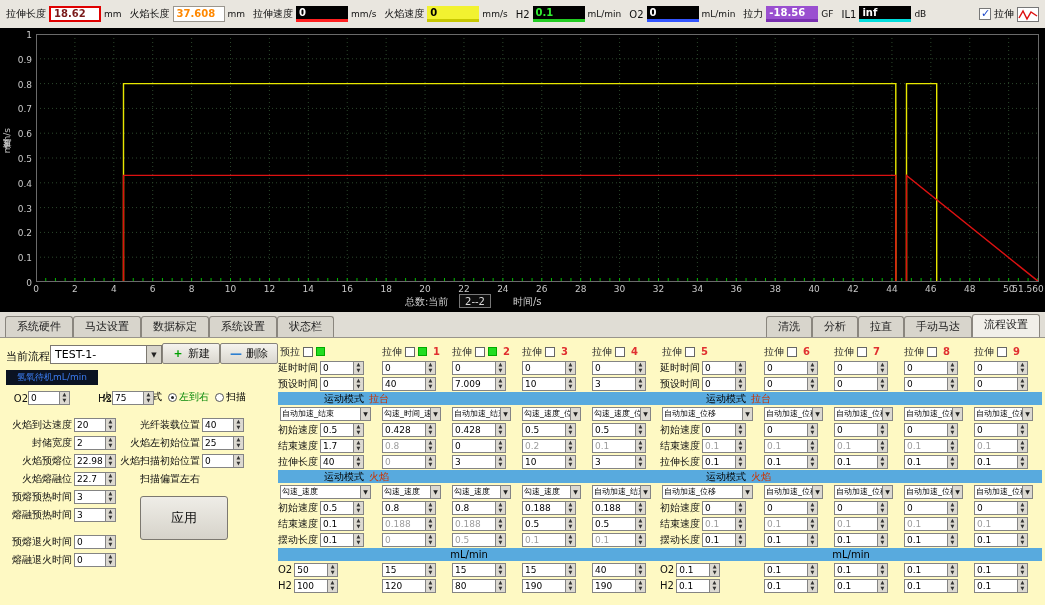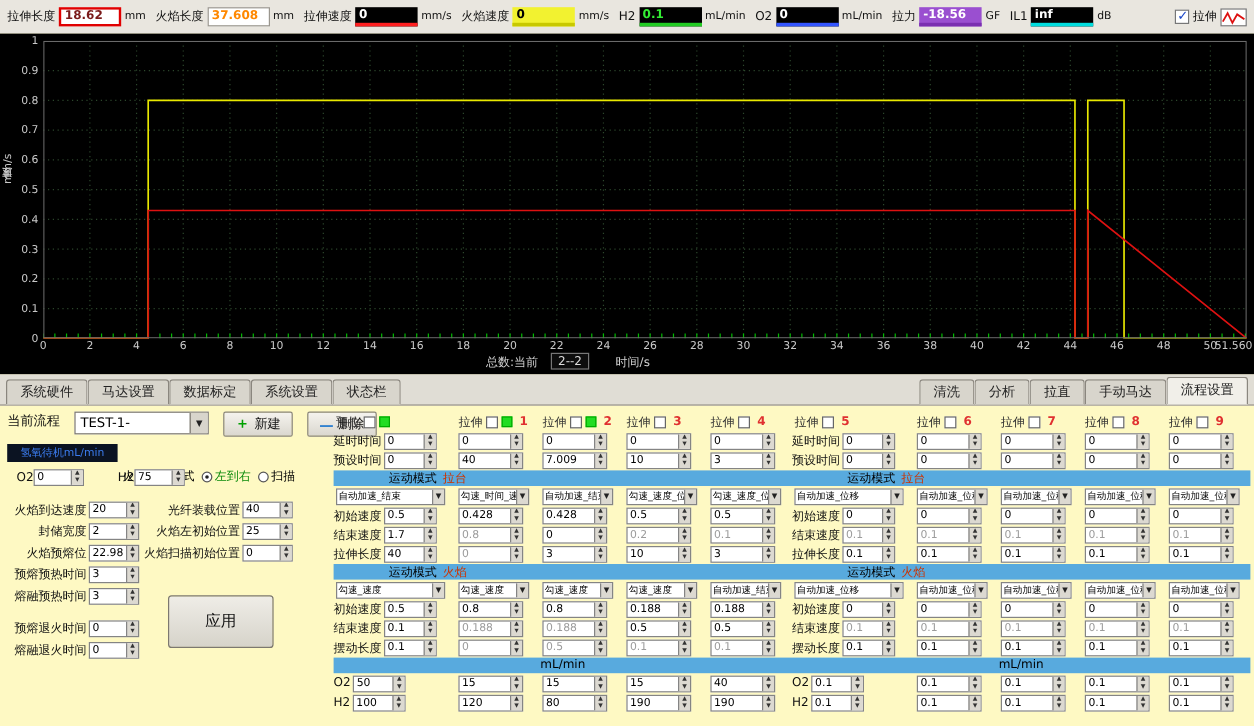--- a/index.html
+++ b/index.html
@@ -45,21 +45,21 @@
   .tabbar { position:absolute; top:312px; left:0; width:1045px; height:26px; display:flex; align-items:flex-end;
             background:#e0ddd5; border-bottom:1px solid #98948c; padding:0 5px; }
   .tab { height:21px; line-height:20px; padding:0 11px; font-size:11px; color:#222; background:#d8d5cc;
          border:1px solid #8a867e; border-bottom:none; border-radius:3px 3px 0 0; margin-right:0; white-space:nowrap; }
   .tab.active { background:#f1efe9; height:23px; }
   .tab-spacer { flex:1; }
 
   
   .content { position:absolute; top:338px; left:0; width:1045px; height:267px; }
 
-  .process { position:absolute; left:6px; top:5px; display:flex; align-items:flex-start; gap:12px; }
+  .process { position:absolute; left:6px; top:5px; display:flex; align-items:flex-end; gap:0; }
   .proc-label { font-size:11px; color:#111; white-space:nowrap; }
   .combo { width:112px; height:19px; background:#fff; border:1px solid #7c7870; display:flex; align-items:center; }
   .combo-val { flex:1; font-size:11px; padding-left:4px; overflow:hidden; white-space:nowrap; }
   .combo-btn { width:15px; height:100%; background:#d8d5cc; border-left:1px solid #7c7870; font-size:7px;
                display:flex; align-items:center; justify-content:center; color:#222; }
   .pbtn { height:21px; padding:0 9px; font-size:11px; color:#111; background:linear-gradient(#f5f3ee,#dad7cf);
           border:1px solid #88847c; border-radius:2px; display:flex; align-items:center; gap:4px; }
   .plus-ico { color:#00a000; font-weight:bold; font-size:12px; }
   .minus-ico { color:#2d7fd0; font-weight:bold; font-size:12px; }
 
@@ -476,20 +476,31 @@
             <span class="lp-label c2">火焰扫描初始位置</span>
             <span class="nfield">
               <span class="nv">0</span>
               <span class="sp">
                 <i>▲</i>
                 <i>▼</i>
               </span>
             </span>
           </div>
           <div class="lp-row">
+            <span class="lp-label c1">火焰熔融位</span>
+            <span class="nfield">
+              <span class="nv">22.7</span>
+              <span class="sp">
+                <i>▲</i>
+                <i>▼</i>
+              </span>
+            </span>
+            <span class="lp-label c2">扫描偏置左右</span>
+          </div>
+          <div class="lp-row">
             <span class="lp-label c1">预熔预热时间</span>
             <span class="nfield">
               <span class="nv">3</span>
               <span class="sp">
                 <i>▲</i>
                 <i>▼</i>
               </span>
             </span>
           </div>
           <div class="lp-row">

